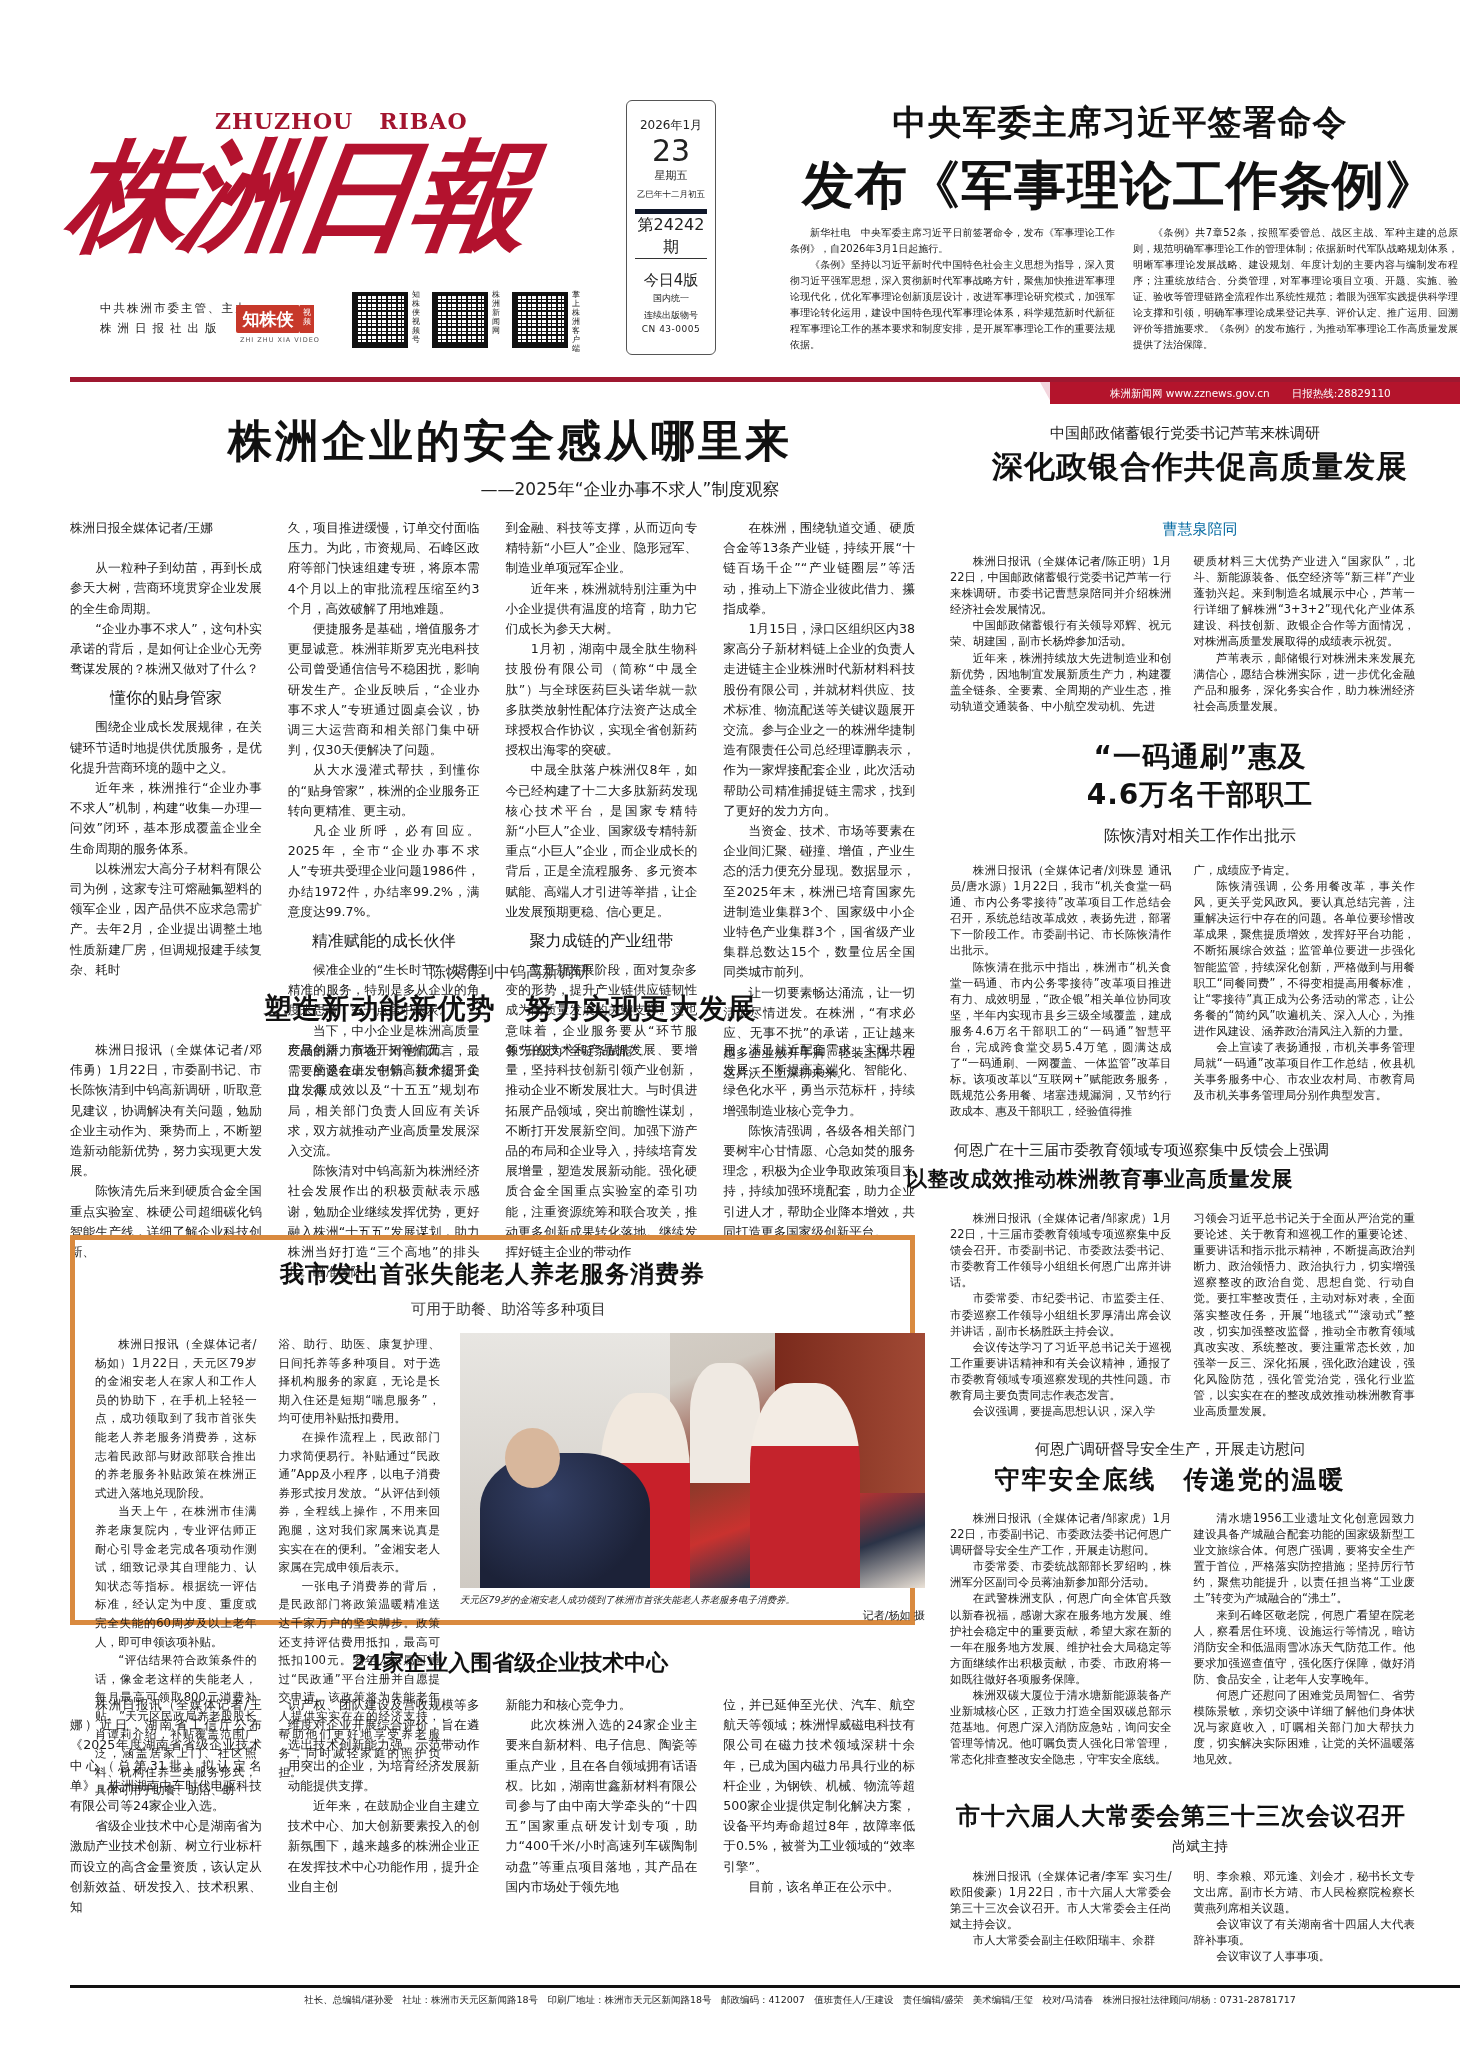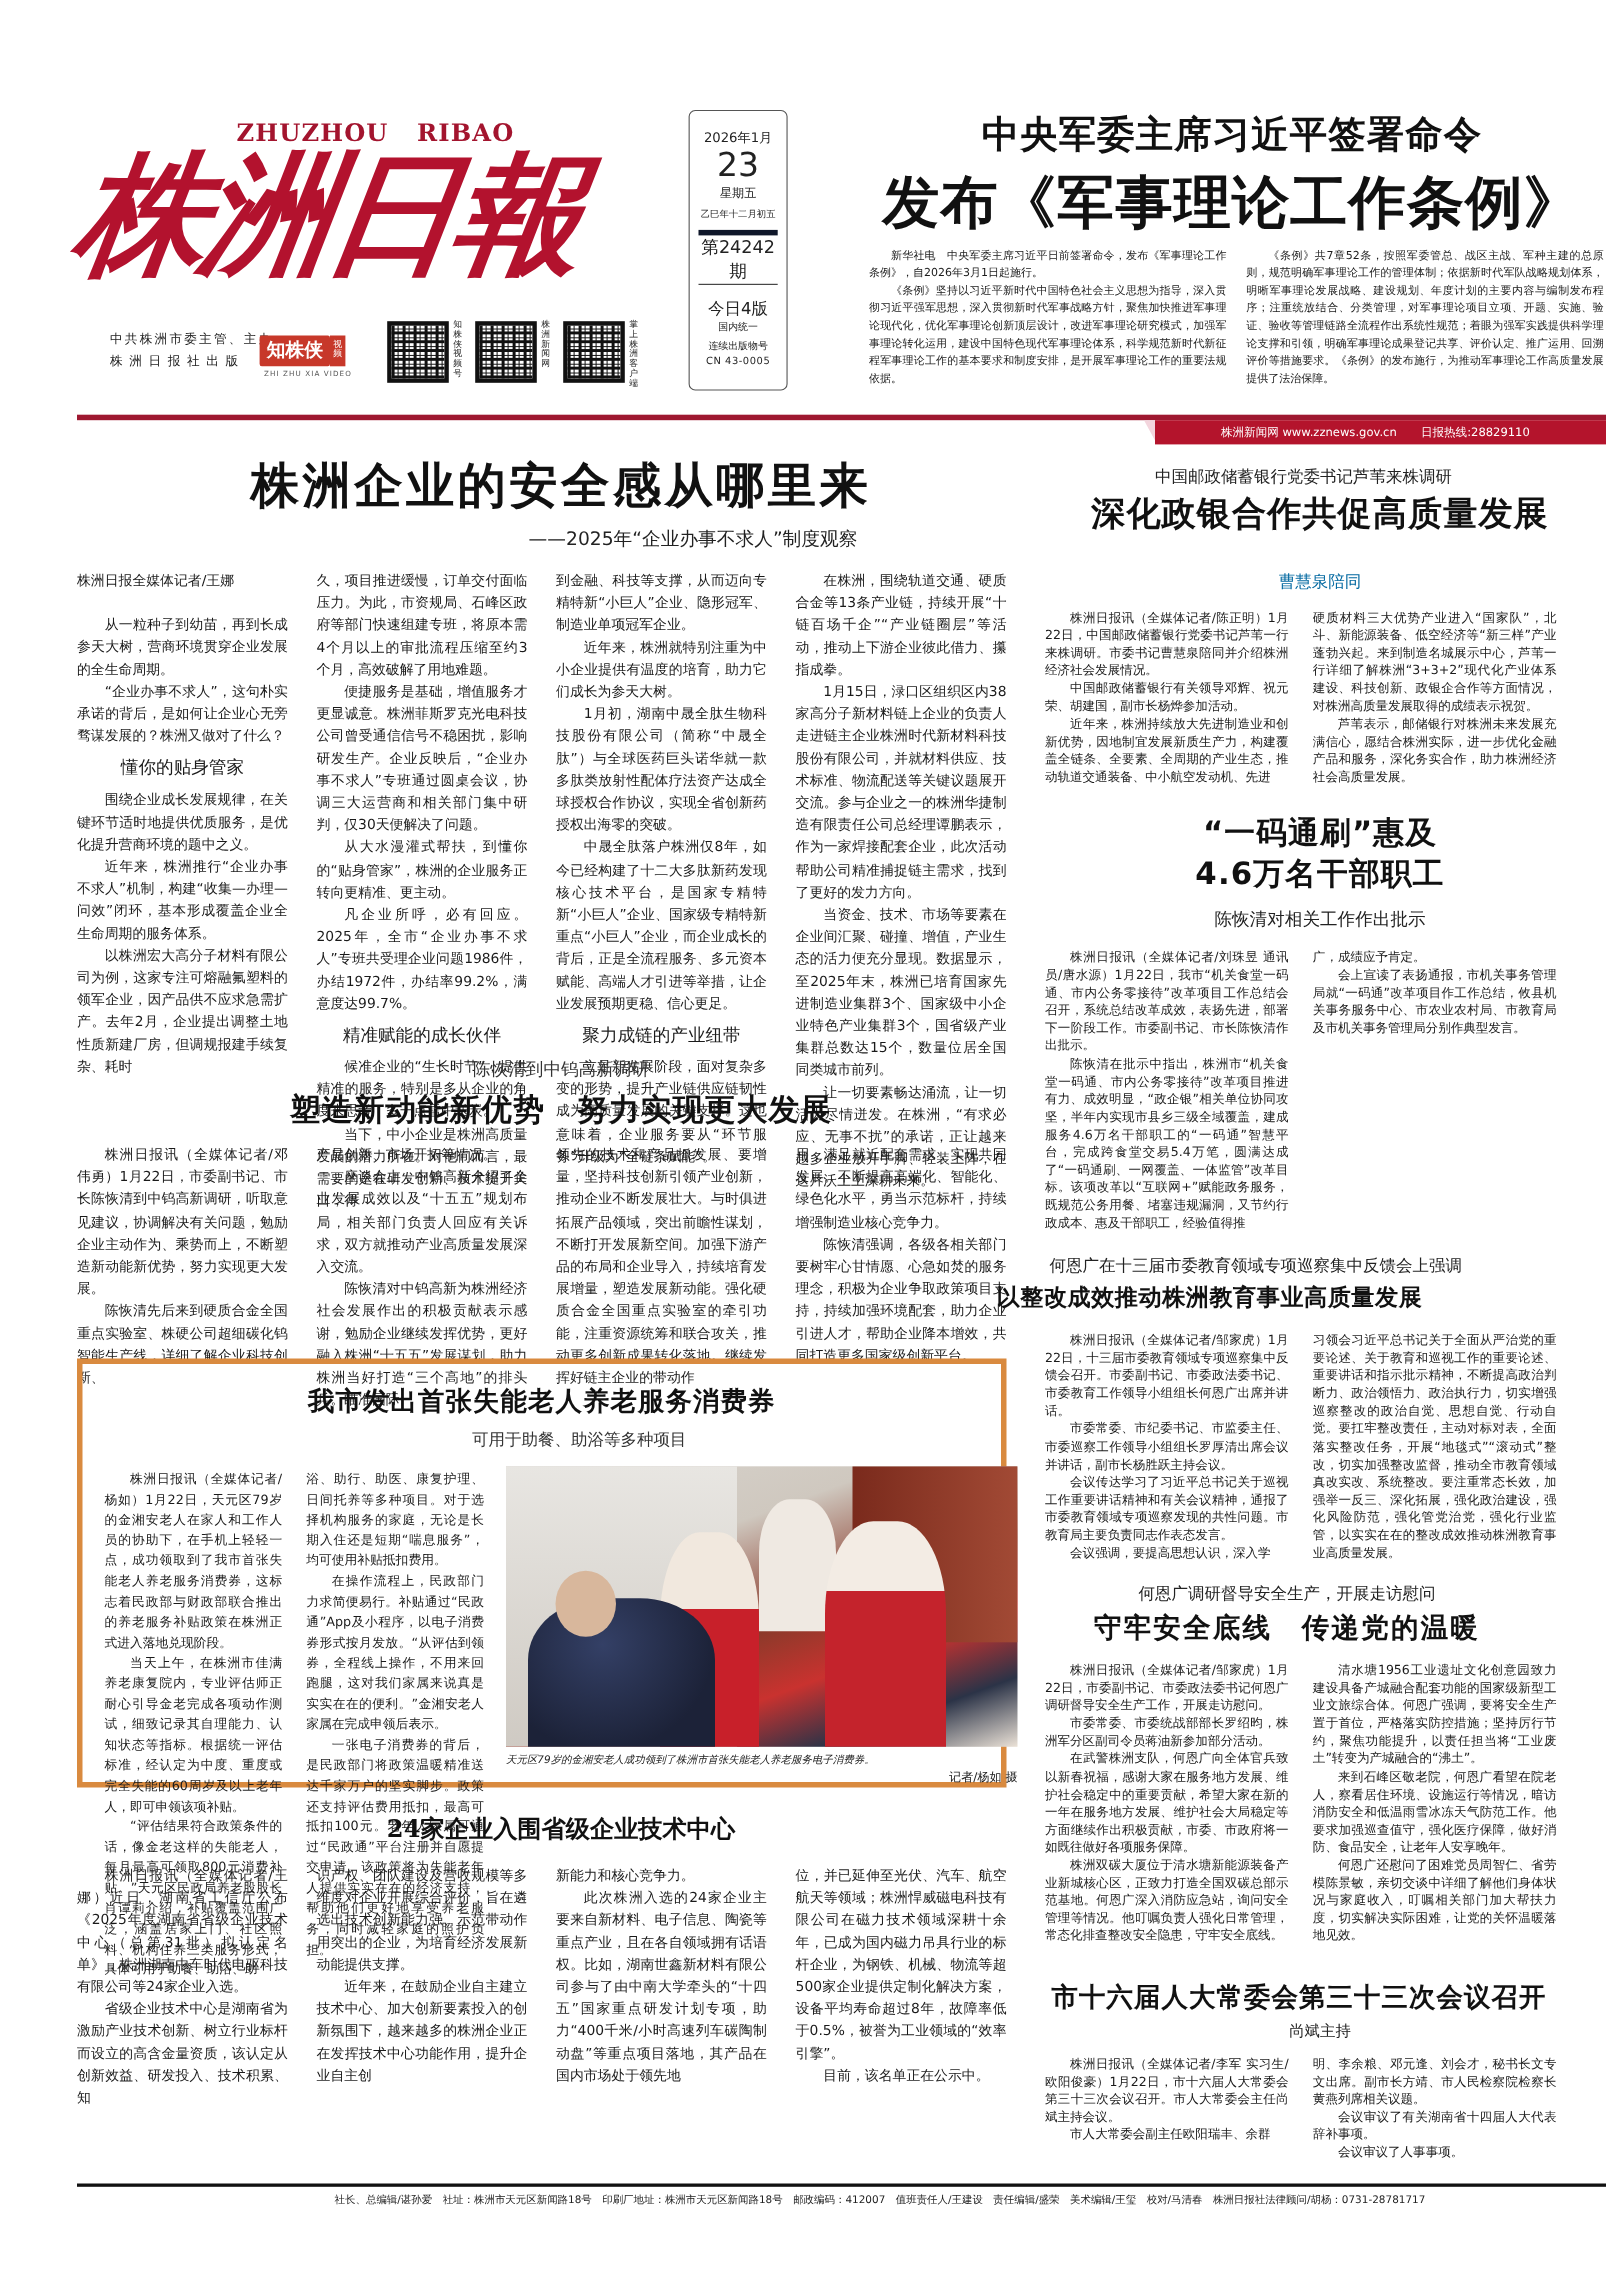--- a/index.html
+++ b/index.html
@@ -50,21 +50,21 @@
   .a1-sub { left: 70px; top: 478px; width: 880px; text-align: center; font-size: 17px; color: #222; padding-left: 240px; }
   .a1-body { left: 70px; top: 518px; width: 845px; }
   .subhead { text-align: center; font-size: 16px; line-height: 30px; margin: 4px 0; text-indent: 0 !important; }
 
   .a2-kicker { left: 70px; top: 962px; width: 880px; text-align: center; font-size: 16px; color: #333; }
   .a2-title { left: 70px; top: 990px; width: 880px; text-align: center; font-size: 28px; font-weight: bold; letter-spacing: 1px; }
   .a2-body { left: 70px; top: 1040px; width: 845px; }
 
   .box { left: 70px; top: 1235px; width: 845px; height: 390px; border: 5px solid #d98a3f; border-top-width: 5px; }
   .box-title { left: 70px; top: 1258px; width: 845px; text-align: center; font-size: 24px; font-weight: bold; letter-spacing: 1px; }
-  .box-sub { left: 88px; top: 1300px; width: 845px; text-align: center; font-size: 15px; color: #333; padding-left: 32px; }
+  .box-sub { left: 70px; top: 1300px; width: 845px; text-align: center; font-size: 15px; color: #333; padding-left: 32px; }
   .photo { left: 460px; top: 1333px; width: 465px; height: 255px; overflow: hidden;
            background: linear-gradient(160deg, #d9d5cf 0%, #cfc8bf 30%, #8a3a2a 55%, #c9322f 70%, #2b3347 85%, #ebe2d7 100%); }
   .photo .door { position:absolute; right: 0; top: 0; width: 150px; height: 160px; background: linear-gradient(90deg,#7a2a1c,#a24a35); }
   .photo .wall { position:absolute; left:0; top:0; width: 210px; height: 255px; background: linear-gradient(180deg,#e8e6e2,#cfcac3); }
   .photo .elder { position:absolute; left: 20px; top: 120px; width: 170px; height: 140px; background: radial-gradient(ellipse at 40% 30%, #344066, #1c2238 70%); border-radius: 40% 40% 0 0; }
   .photo .head { position:absolute; left: 45px; top: 95px; width: 55px; height: 60px; background: #d8b79c; border-radius: 50%; }
   .photo .p1 { position:absolute; left: 140px; top: 60px; width: 90px; height: 200px; background: linear-gradient(180deg,#f1e8de 0 35%, #c8202a 35% 100%); border-radius: 40% 40% 0 0; }
   .photo .p2 { position:absolute; left: 290px; top: 50px; width: 110px; height: 210px; background: linear-gradient(180deg,#f3ece4 0 30%, #c4232c 30% 100%); border-radius: 40% 40% 0 0; }
   .photo .p3 { position:absolute; left: 230px; top: 30px; width: 70px; height: 120px; background: #efe9e2; border-radius: 40% 40% 0 0; }
   .photo-caption { left: 460px; top: 1594px; width: 465px; font-size: 9.5px; font-style: italic; color: #222; }
@@ -286,20 +286,21 @@
 </div>
 <div class="abs r2-sub">陈恢清对相关工作作出批示</div>
 <div class="abs r2-body body-text r-small">
   <div class="cols">
     <div>
       <p>株洲日报讯（全媒体记者/刘珠昱 通讯员/唐水源）1月22日，我市“机关食堂一码通、市内公务零接待”改革项目工作总结会召开，系统总结改革成效，表扬先进，部署下一阶段工作。市委副书记、市长陈恢清作出批示。</p>
       <p>陈恢清在批示中指出，株洲市“机关食堂一码通、市内公务零接待”改革项目推进有力、成效明显，“政企银”相关单位协同攻坚，半年内实现市县乡三级全域覆盖，建成服务4.6万名干部职工的“一码通”智慧平台，完成跨食堂交易5.4万笔，圆满达成了“一码通刷、一网覆盖、一体监管”改革目标。该项改革以“互联网+”赋能政务服务，既规范公务用餐、堵塞违规漏洞，又节约行政成本、惠及干部职工，经验值得推</p>
     </div>
     <div>
       <p style="text-indent:0;">广，成绩应予肯定。</p>
+      <p>陈恢清强调，公务用餐改革，事关作风，更关乎党风政风。要认真总结完善，注重解决运行中存在的问题。各单位要珍惜改革成果，聚焦提质增效，发挥好平台功能，不断拓展综合效益；监管单位要进一步强化智能监管，持续深化创新，严格做到与用餐职工“同餐同费”，不得变相提高用餐标准，让“零接待”真正成为公务活动的常态，让公务餐的“简约风”吹遍机关、深入人心，为推进作风建设、涵养政治清风注入新的力量。</p>
       <p>会上宣读了表扬通报，市机关事务管理局就“一码通”改革项目作工作总结，攸县机关事务服务中心、市农业农村局、市教育局及市机关事务管理局分别作典型发言。</p>
     </div>
   </div>
 </div>
 
 <div class="abs r3-kicker">何恩广在十三届市委教育领域专项巡察集中反馈会上强调</div>
 <div class="abs r3-title">以整改成效推动株洲教育事业高质量发展</div>
 <div class="abs r3-body body-text r-small">
   <div class="cols">
     <div>

